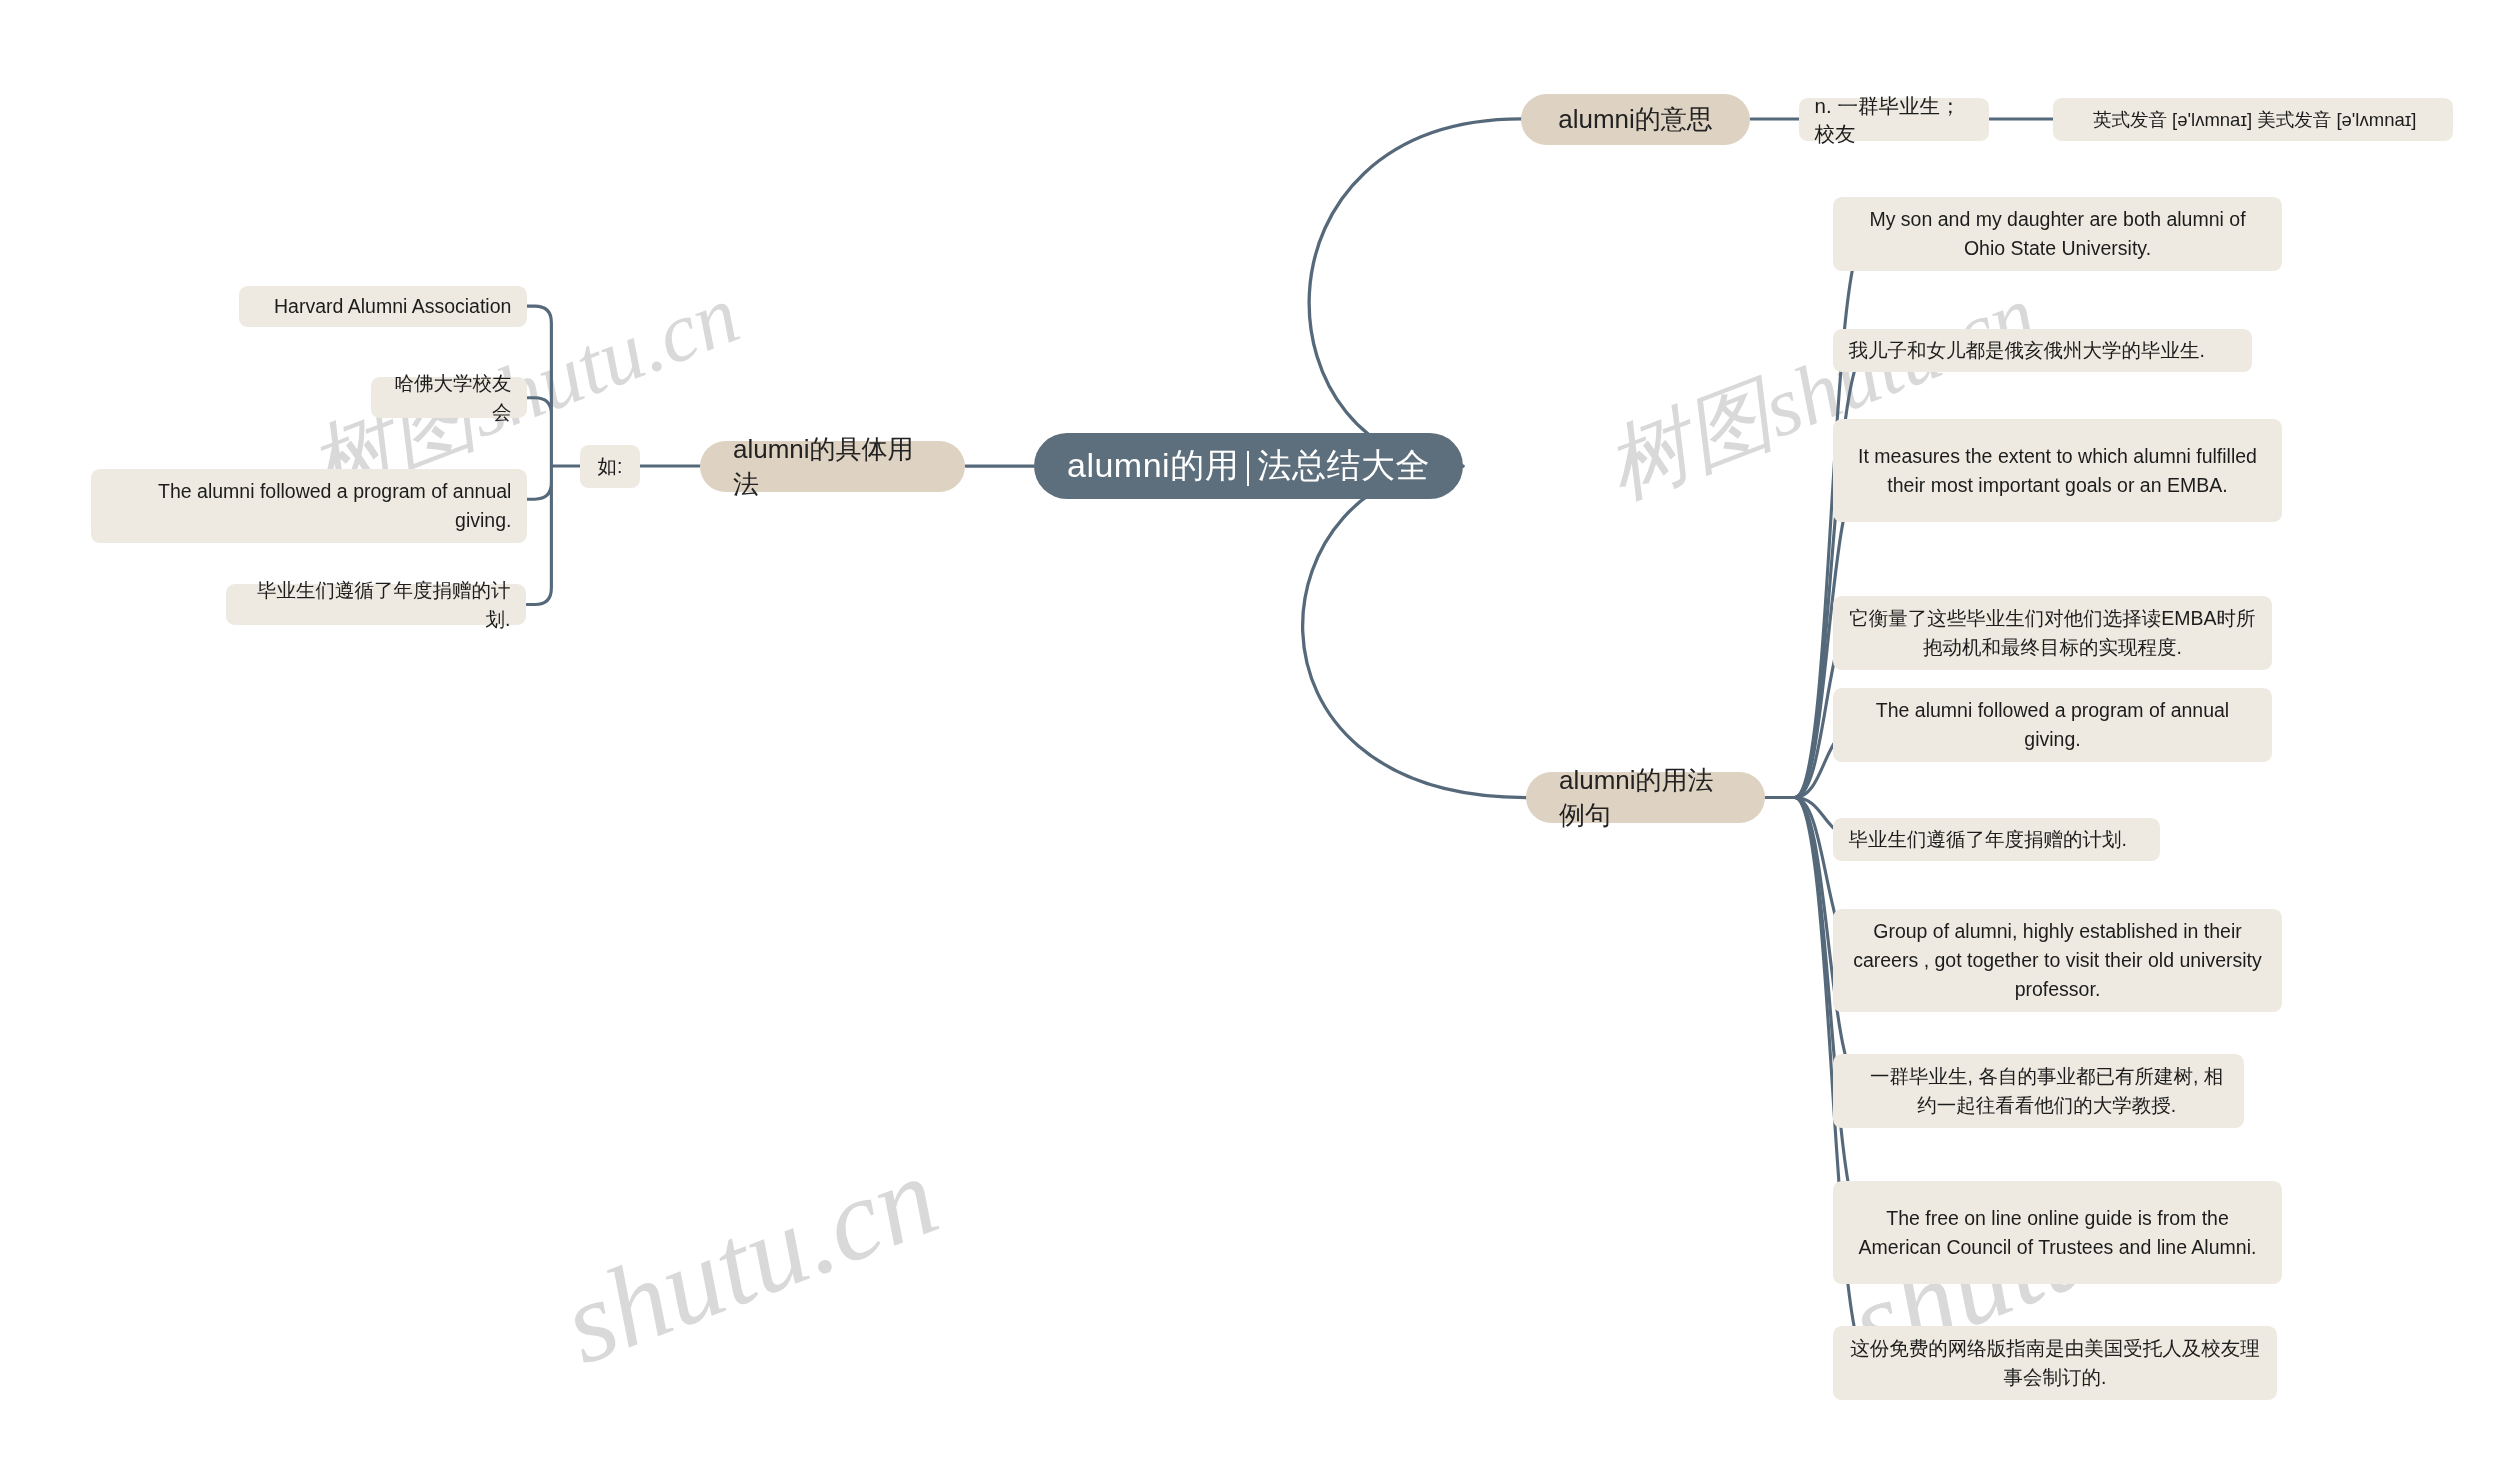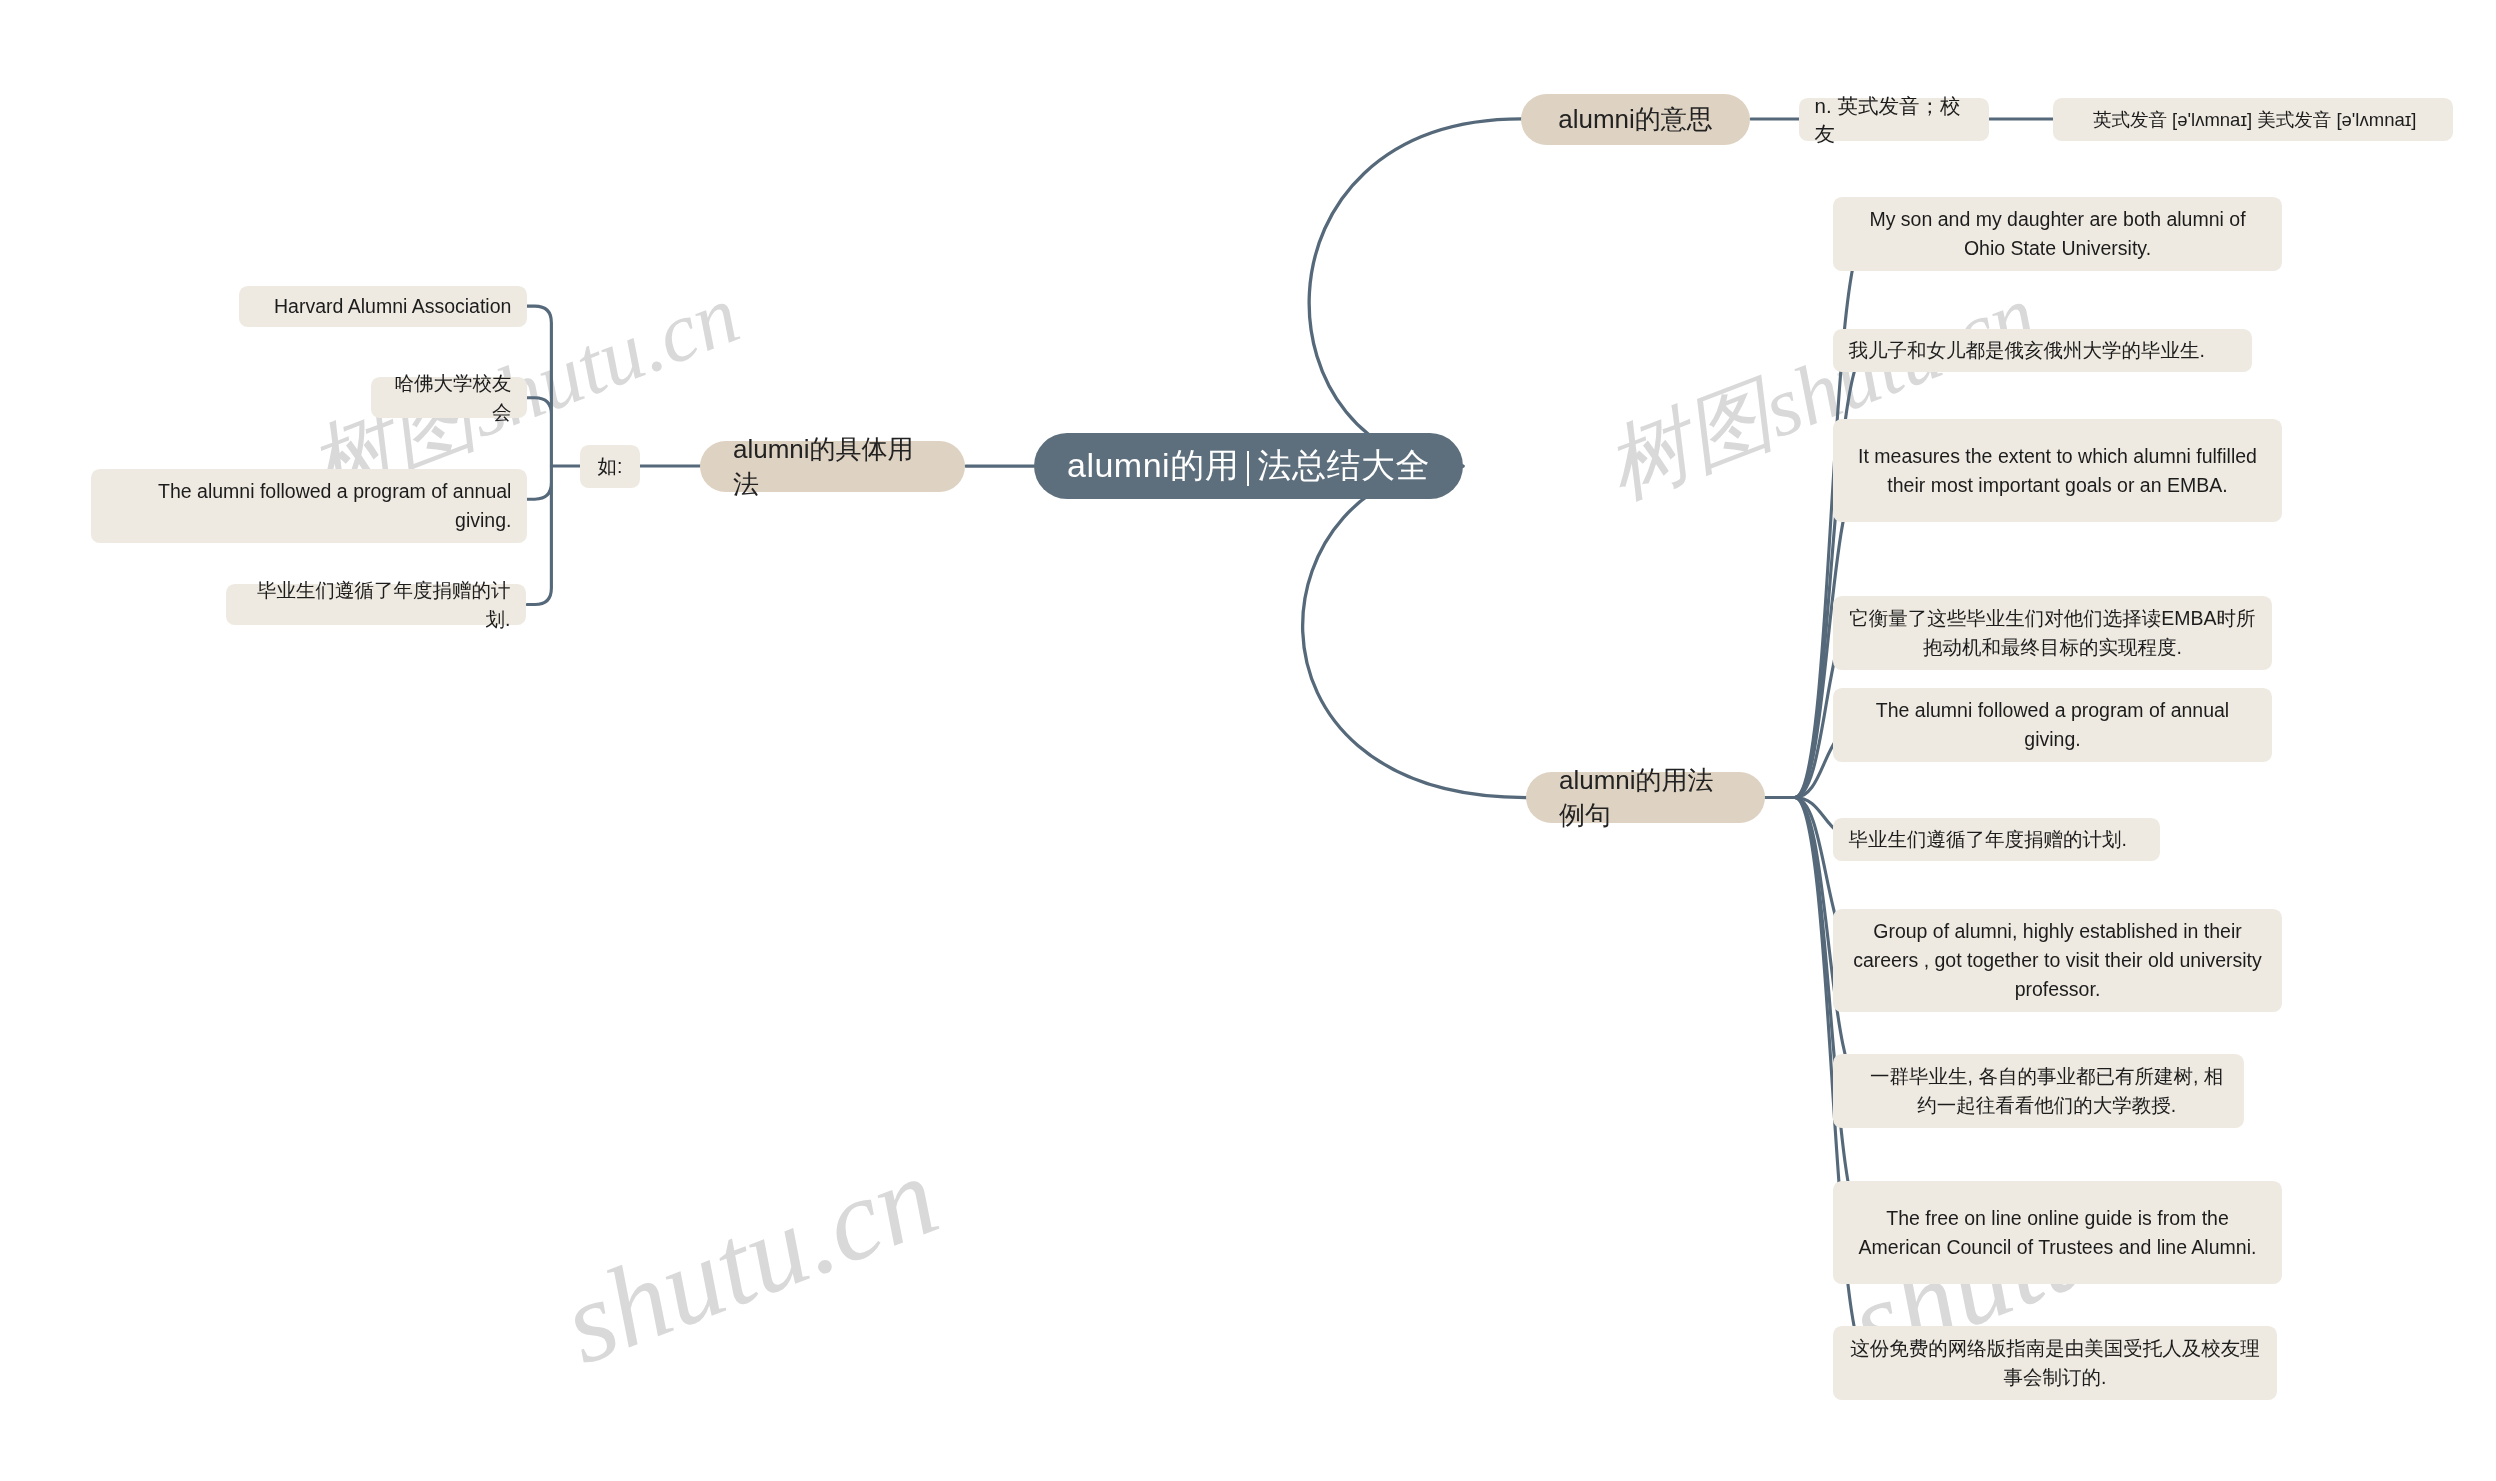--- a/index.html
+++ b/index.html
@@ -140,21 +140,21 @@
 
   <div class="node root" style="left:1034px; top:433px; width:429px; height:66px;">
     <span>alumni的用</span><span class="caret"></span><span>法总结大全</span>
   </div>
 
   <div class="node branch" style="left:1521px; top:94px; width:229px; height:51px;">
     <span>alumni的意思</span>
   </div>
 
   <div class="node leaf-mini" style="left:1799px; top:98px; width:190px; height:43px;">
-    <span>n. 英式发音；校友</span>
+    <span>n. 一群毕业生；校友</span>
   </div>
 
   <div class="node leaf-mini" style="left:2053px; top:98px; width:400px; height:43px; font-size:18.5px;padding-left:19px;">
     <span>英式发音 [ə'lʌmnaɪ] 美式发音 [ə'lʌmnaɪ]</span>
   </div>
 
   <div class="node branch" style="left:700px; top:441px; width:265px; height:51px;align-items:center;">
     <span>alumni的具体用法</span>
   </div>
 

